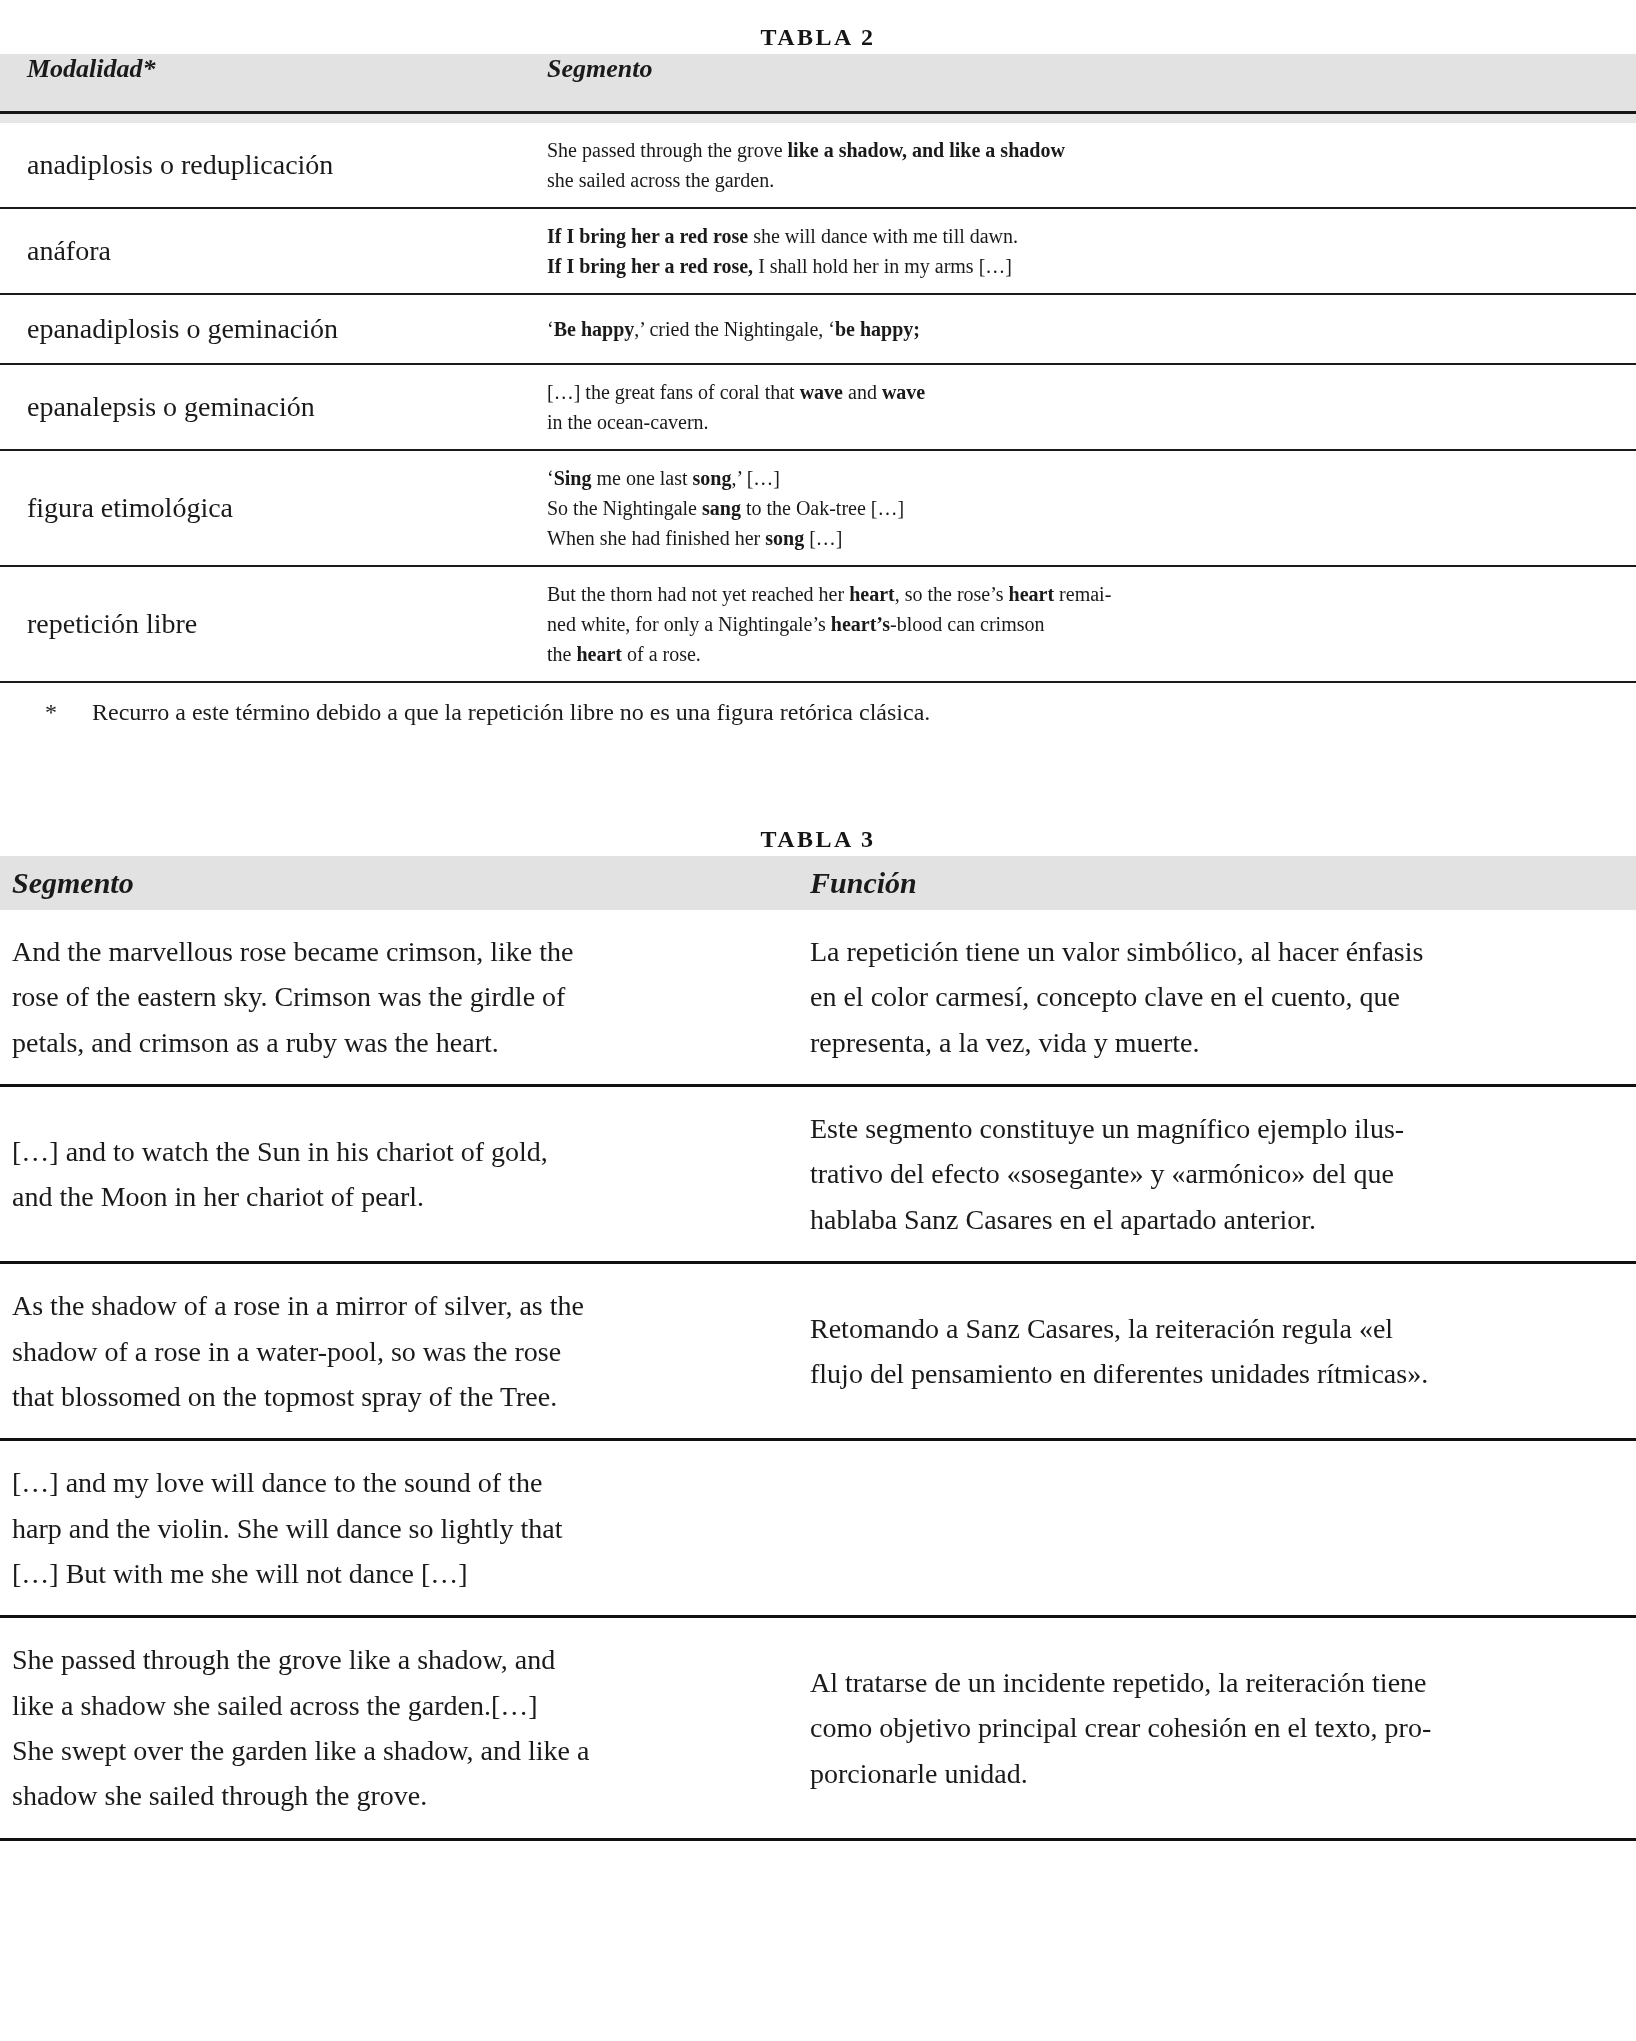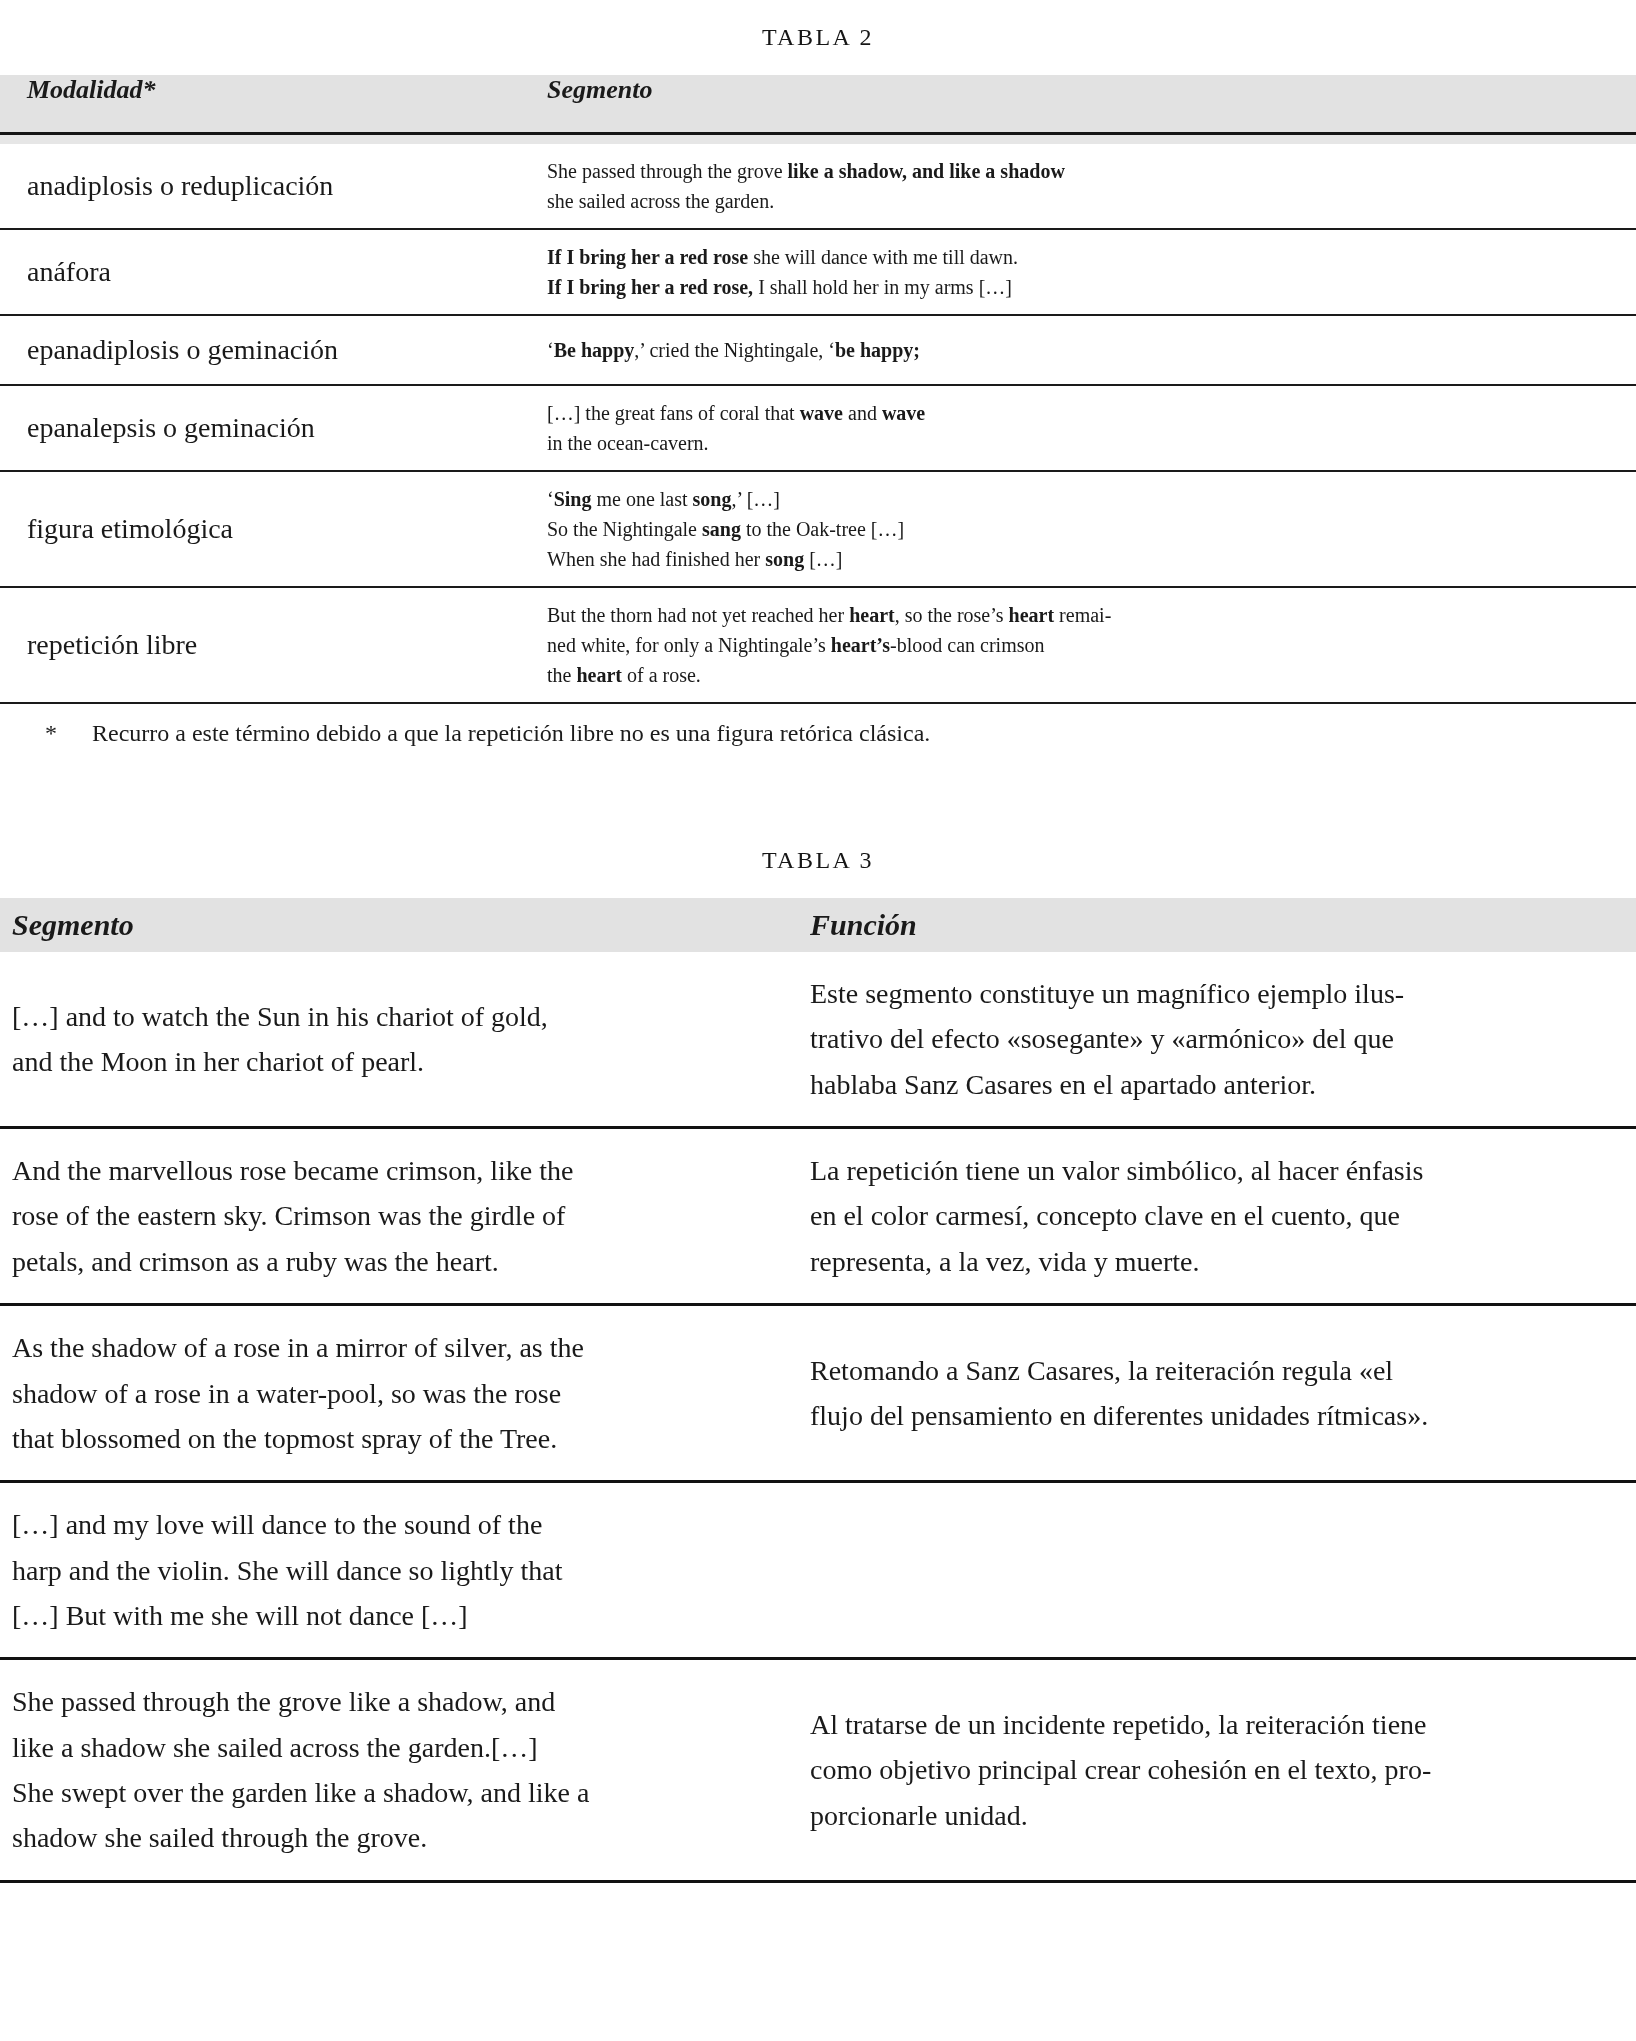--- a/index.html
+++ b/index.html
@@ -13,22 +13,23 @@
     width: 1636px;
     min-height: 2041px;
     background: #ffffff;
     box-sizing: border-box;
   }
   .tbl-title {
     text-align: center;
     font-size: 24px;
     letter-spacing: 2.5px;
     padding-top: 24px;
-    padding-bottom: 24px;
+    padding-bottom: 3px;
     color: #161616;
+    font-weight: bold;
   }
   .t3-title {
     padding-top: 100px;
   }
   
   .t2-header {
     display: flex;
     align-items: flex-start;
     background: #e2e2e2;
     height: 57px;
@@ -158,26 +159,26 @@
 
   <div class="tbl-title t3-title">TABLA 3</div>
 
   <section>
     <div class="t3-header">
       <div class="t3-c1">Segmento</div>
       <div class="t3-c2">Función</div>
     </div>
 
     <div class="t3-row">
+      <div class="t3-c1 cell">And the marvellous rose became crimson, like the<br>rose of the eastern sky. Crimson was the girdle of<br>petals, and crimson as a ruby was the heart.</div>
+      <div class="t3-c2 cell">La repetición tiene un valor simbólico, al hacer énfasis<br>en el color carmesí, concepto clave en el cuento, que<br>representa, a la vez, vida y muerte.</div>
+    </div>
+    <div class="t3-row">
       <div class="t3-c1 cell">[…] and to watch the Sun in his chariot of gold,<br>and the Moon in her chariot of pearl.</div>
       <div class="t3-c2 cell">Este segmento constituye un magnífico ejemplo ilus-<br>trativo del efecto «sosegante» y «armónico» del que<br>hablaba Sanz Casares en el apartado anterior.</div>
-    </div>
-    <div class="t3-row">
-      <div class="t3-c1 cell">And the marvellous rose became crimson, like the<br>rose of the eastern sky. Crimson was the girdle of<br>petals, and crimson as a ruby was the heart.</div>
-      <div class="t3-c2 cell">La repetición tiene un valor simbólico, al hacer énfasis<br>en el color carmesí, concepto clave en el cuento, que<br>representa, a la vez, vida y muerte.</div>
     </div>
     <div class="t3-row">
       <div class="t3-c1 cell">As the shadow of a rose in a mirror of silver, as the<br>shadow of a rose in a water-pool, so was the rose<br>that blossomed on the topmost spray of the Tree.</div>
       <div class="t3-c2 cell">Retomando a Sanz Casares, la reiteración regula «el<br>flujo del pensamiento en diferentes unidades rítmicas».</div>
     </div>
     <div class="t3-row">
       <div class="t3-c1 cell">[…] and my love will dance to the sound of the<br>harp and the violin. She will dance so lightly that<br>[…] But with me she will not dance […]</div>
     </div>
     <div class="t3-row">
       <div class="t3-c1 cell">She passed through the grove like a shadow, and<br>like a shadow she sailed across the garden.[…]<br>She swept over the garden like a shadow, and like a<br>shadow she sailed through the grove.</div>

